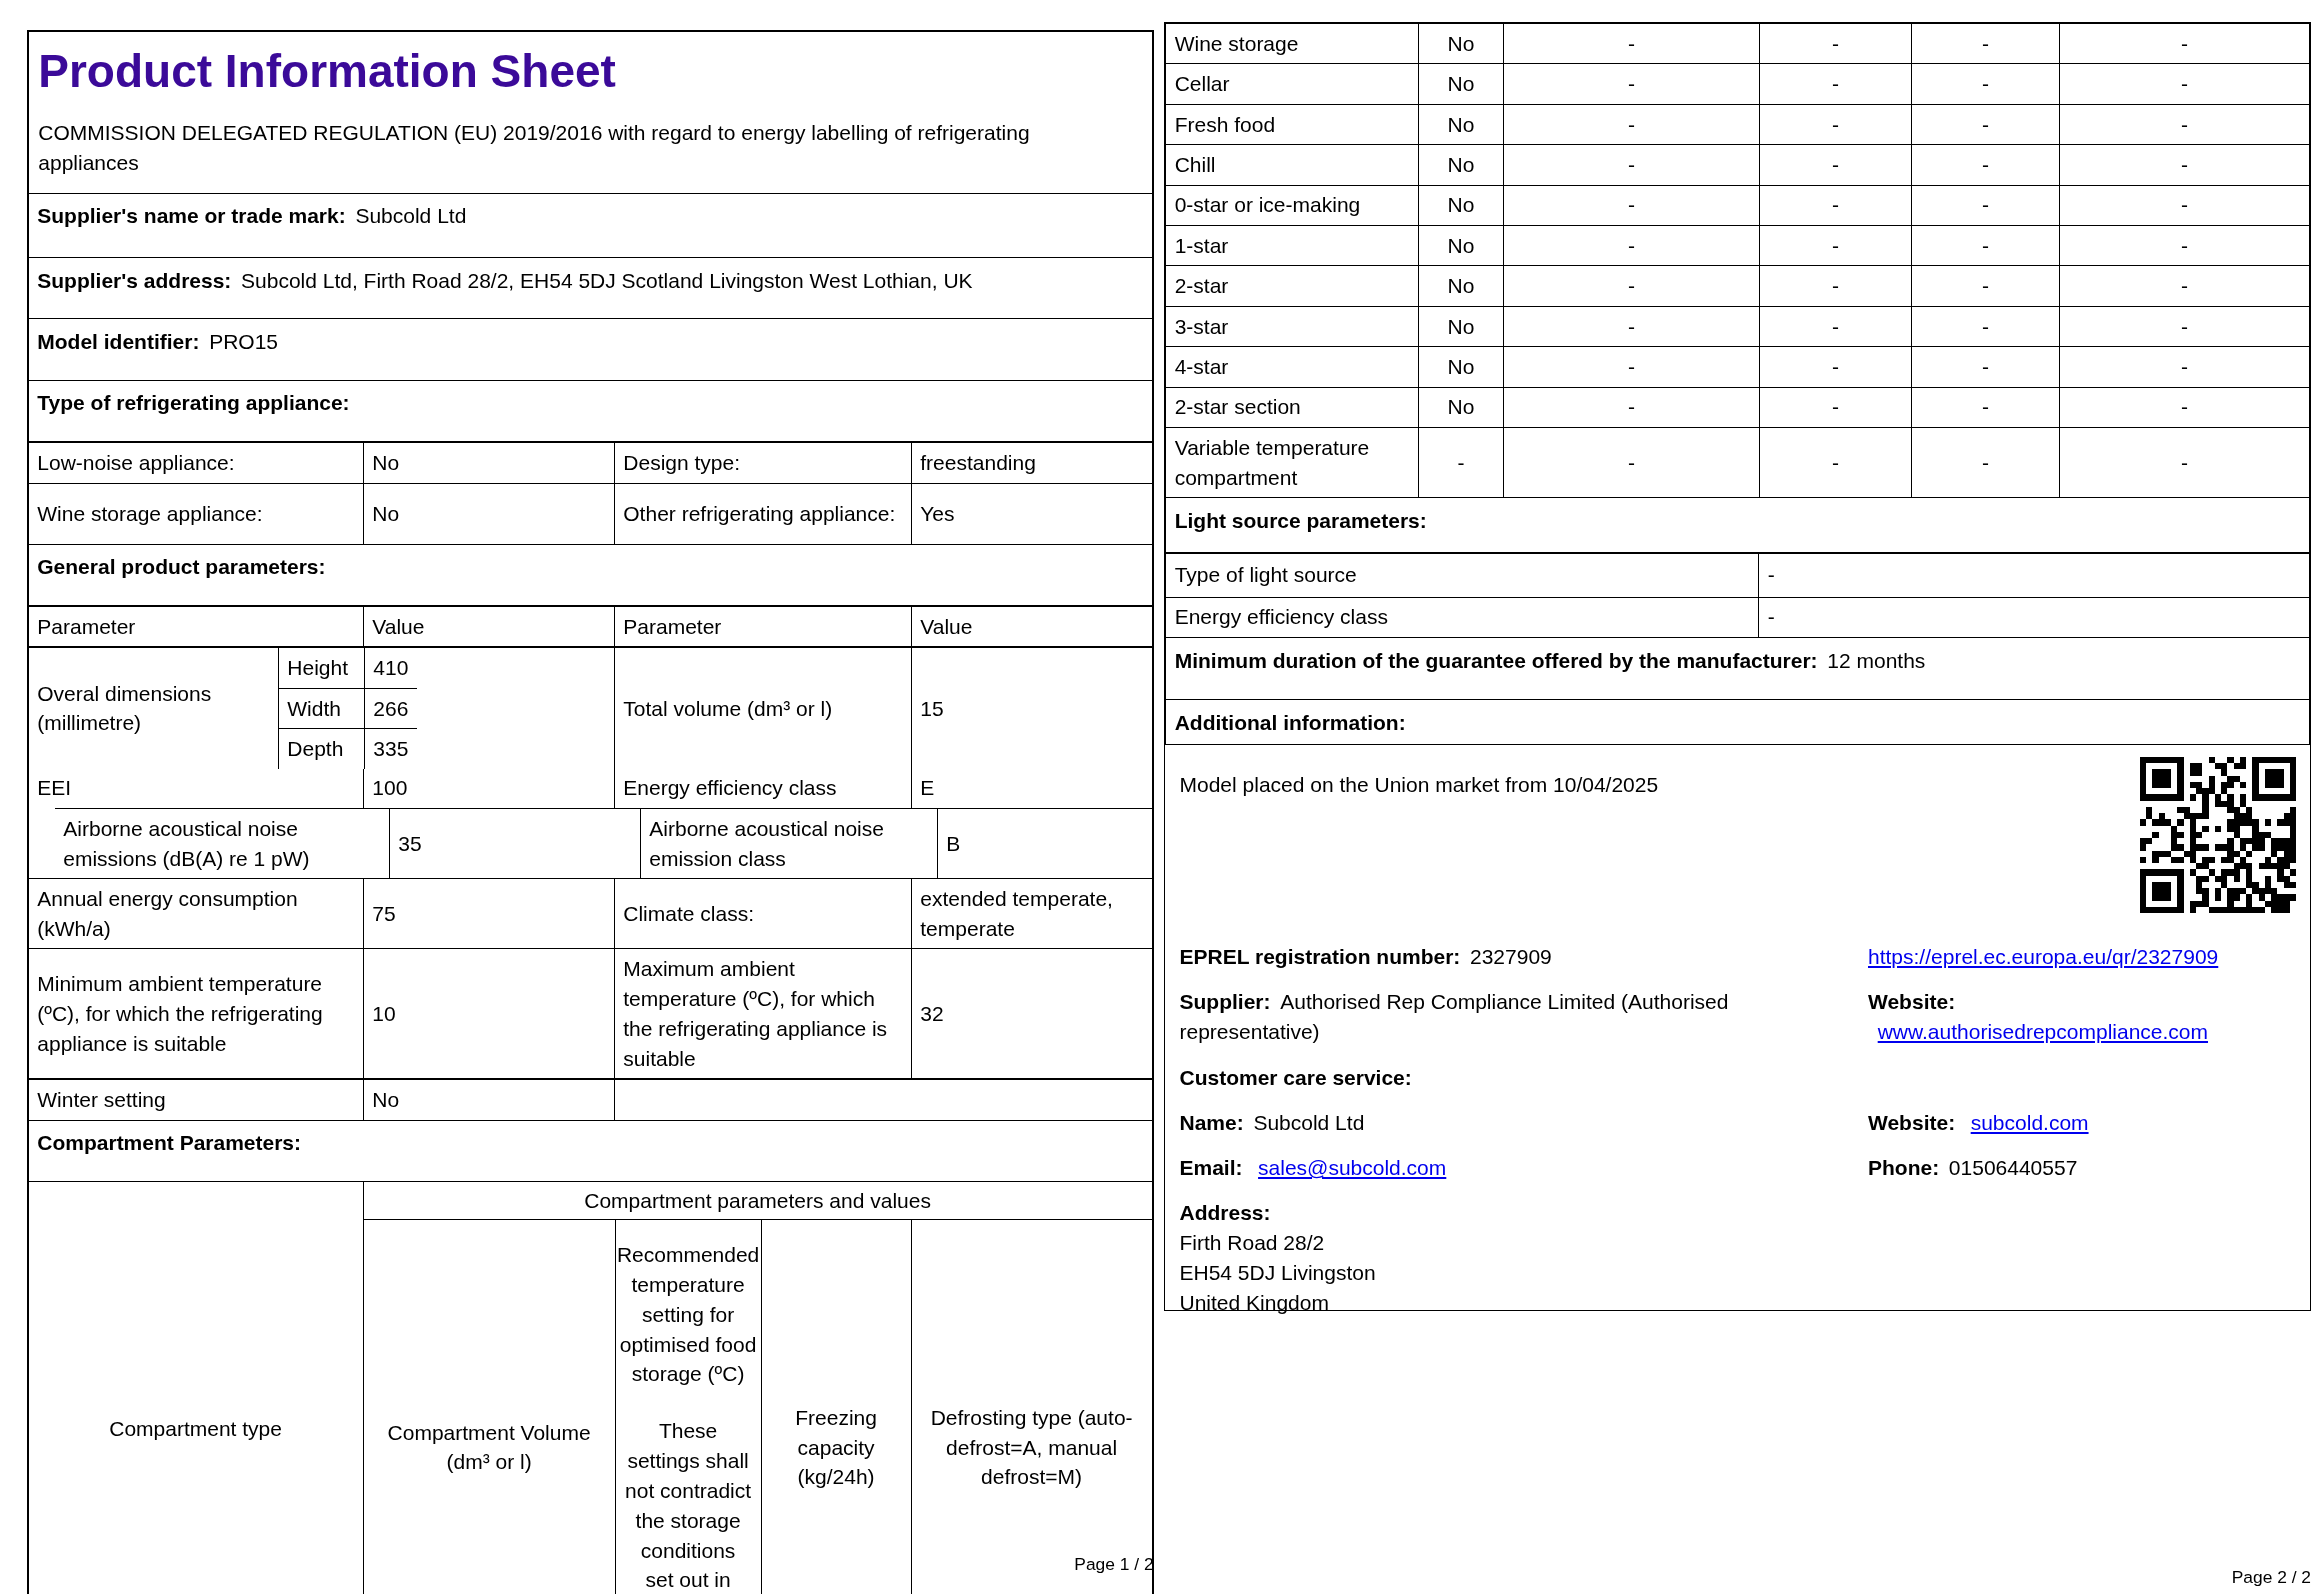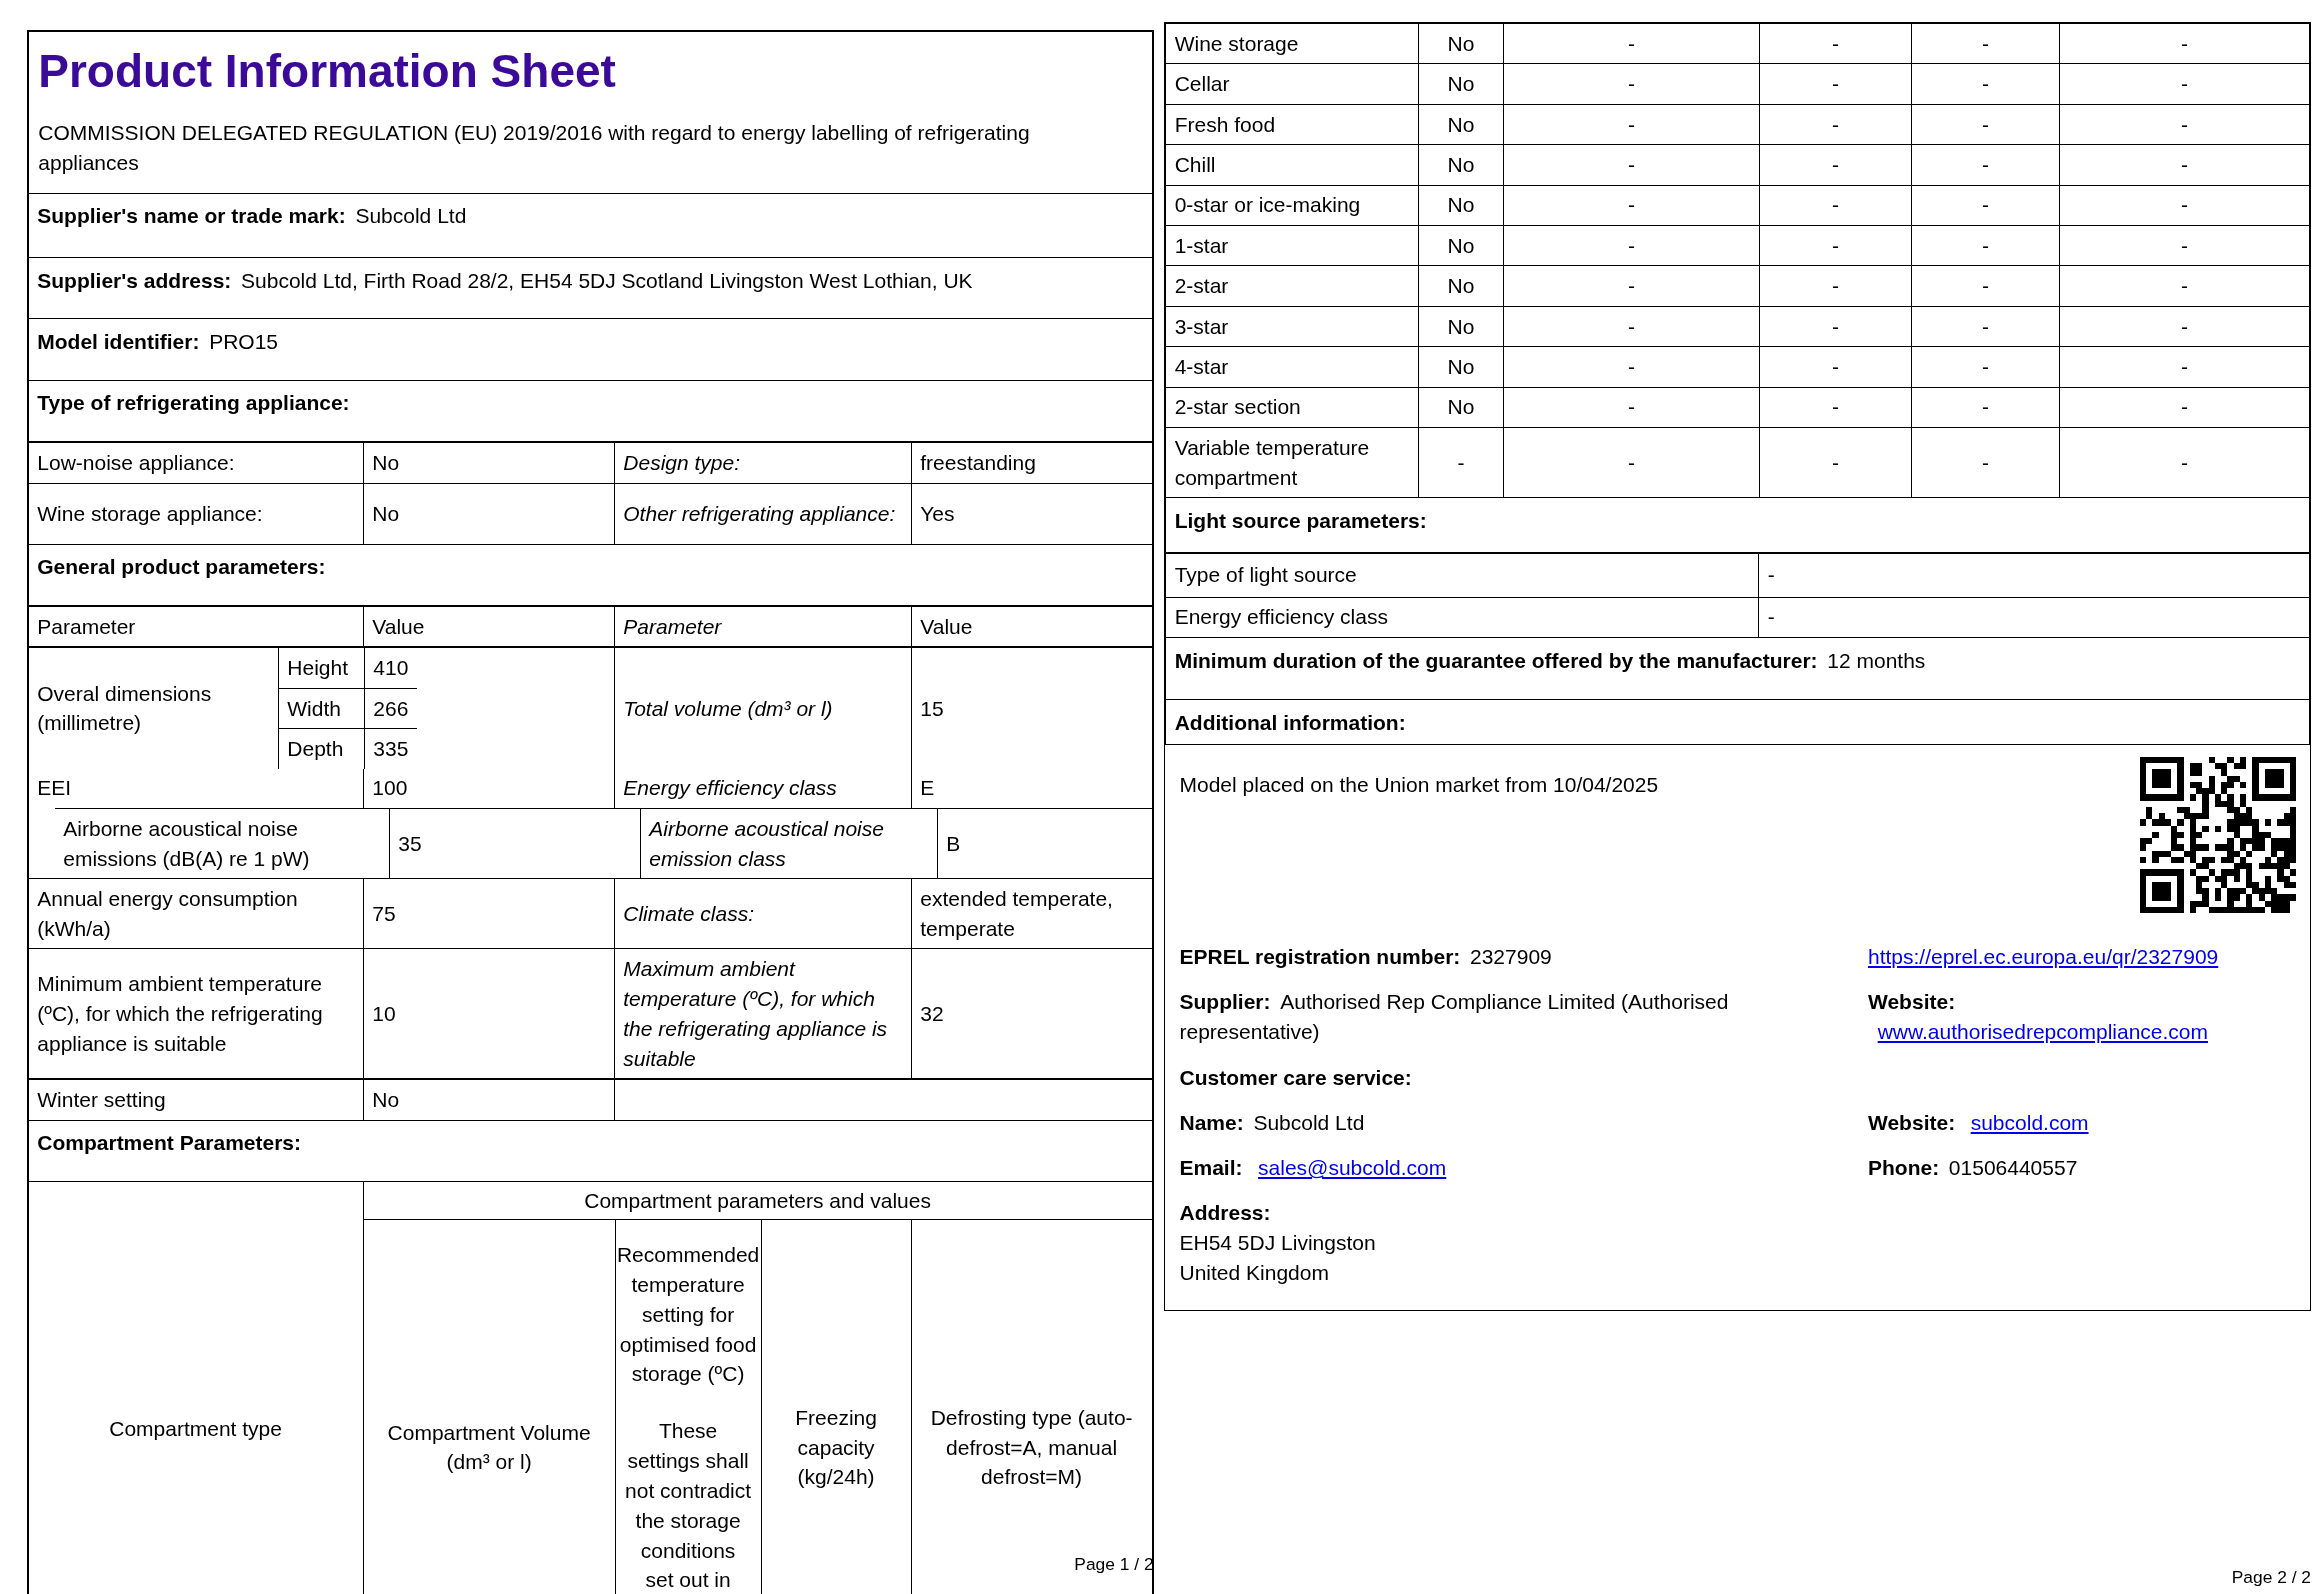--- a/index.html
+++ b/index.html
@@ -15,21 +15,21 @@
   .row:first-child{border-top:0;}
   .bt-thick{border-top-width:2.4px;}
   .cell{box-sizing:border-box;padding:4.8px 8.7px;display:flex;align-items:center;}
   .cell + .cell{border-left:1.4px solid #000;}
   .blockrow{display:block;padding:7.7px 8.7px;border-top:1.4px solid #000;}
   .b{font-weight:bold;}
   .gap{margin-left:9.7px;}
   .ctr{justify-content:center;text-align:center;}
   
   .c1{width:249px;}
-  .h1{width:334px;} .h2{width:251px;} .h3{width:297px;font-style:italic;} .h4{flex:1;}
+  .h1{width:334px;} .h2{width:251px;} .h3{width:297px;} .h4{flex:1;}
   
   .d1{width:252px;} .d2{width:85px;} .d3{width:256px;} .d4{width:152px;} .d5{width:148px;} .d6{flex:1;}
   .l1{width:592px;} .l2{flex:1;}
   .titleblock{display:block;padding:12.6px 9.7px 14.5px 9.7px;}
   #page-title{margin:0 0 21px 0;font-size:46px;line-height:1.15;font-weight:bold;}
   .subtitle{margin:0;font-size:21px;max-width:1082px;}
   .stack{padding:0;flex-direction:column;align-items:flex-start;}
   .dimrow{display:flex;border-top:1.4px solid #000;flex:1;}
   .dimrow:first-child{border-top:0;}
   .headcol{flex:1;padding:0;flex-direction:column;align-items:stretch;display:flex;box-sizing:border-box;border-left:1.4px solid #000;}
@@ -655,20 +655,21 @@
       <a class="gap" href="#" style="color: rgb(0, 0, 238);">sales@subcold.com</a>
     </div>
     <div class="abs rightcol" style="top:408px">
       <span class="b">Phone:</span><span class="gap">01506440557</span>
     </div>
 
     <div class="abs leftcol" style="top:453px">
       <span class="b">Address:</span>
     </div>
     <div class="abs leftcol" style="top:483px" id="address-lines">
+        <div>Firth Road 28/2</div>
         <div>EH54 5DJ Livingston</div>
         <div>United Kingdom</div>
       </div>
 
   </section>
   <div class="pagefoot" id="foot2">Page 2 / 2</div>
 
 </div>
 
 

